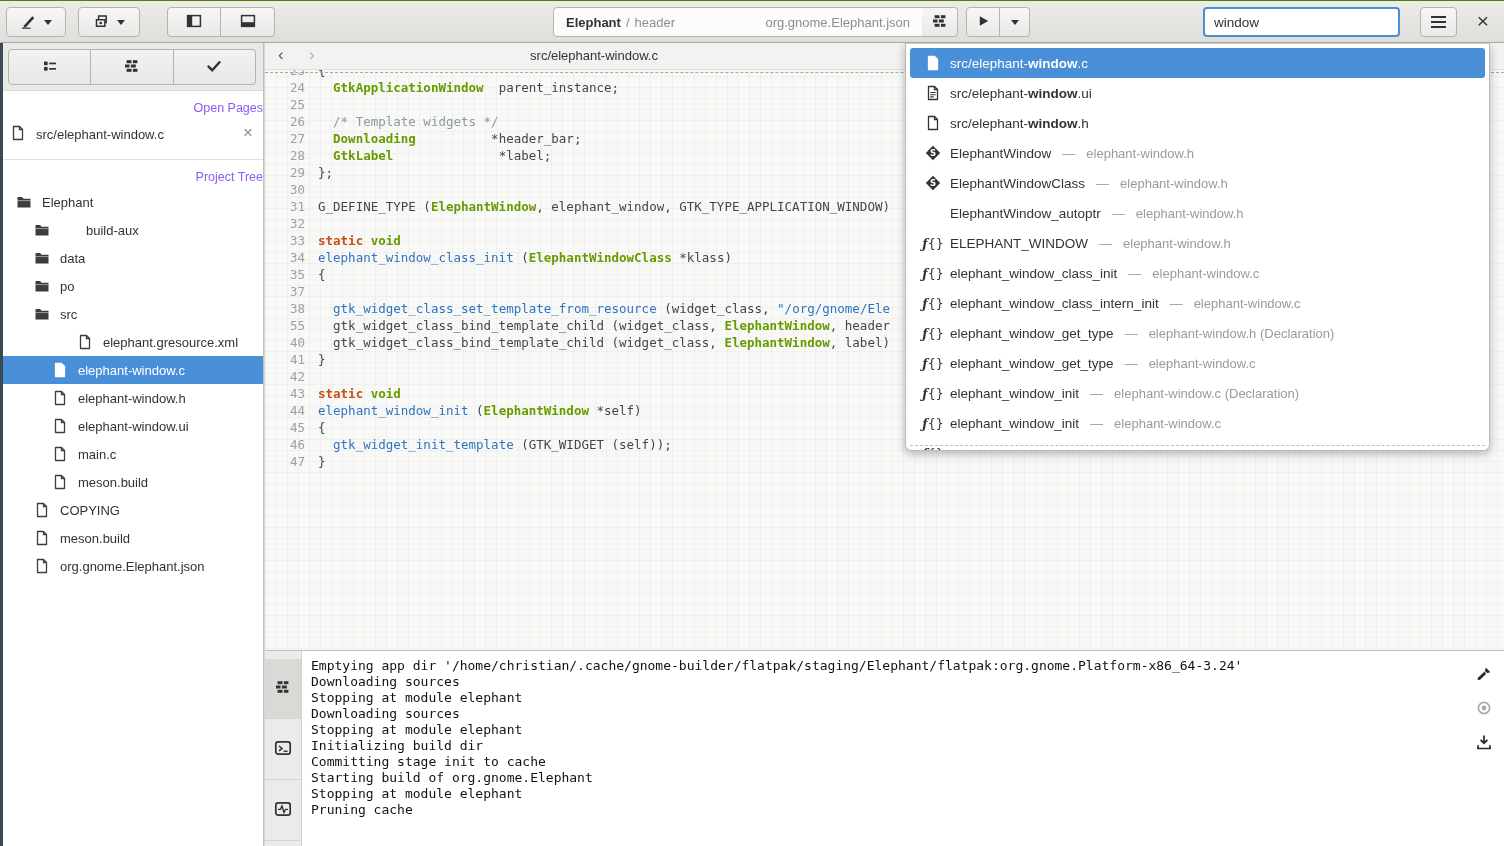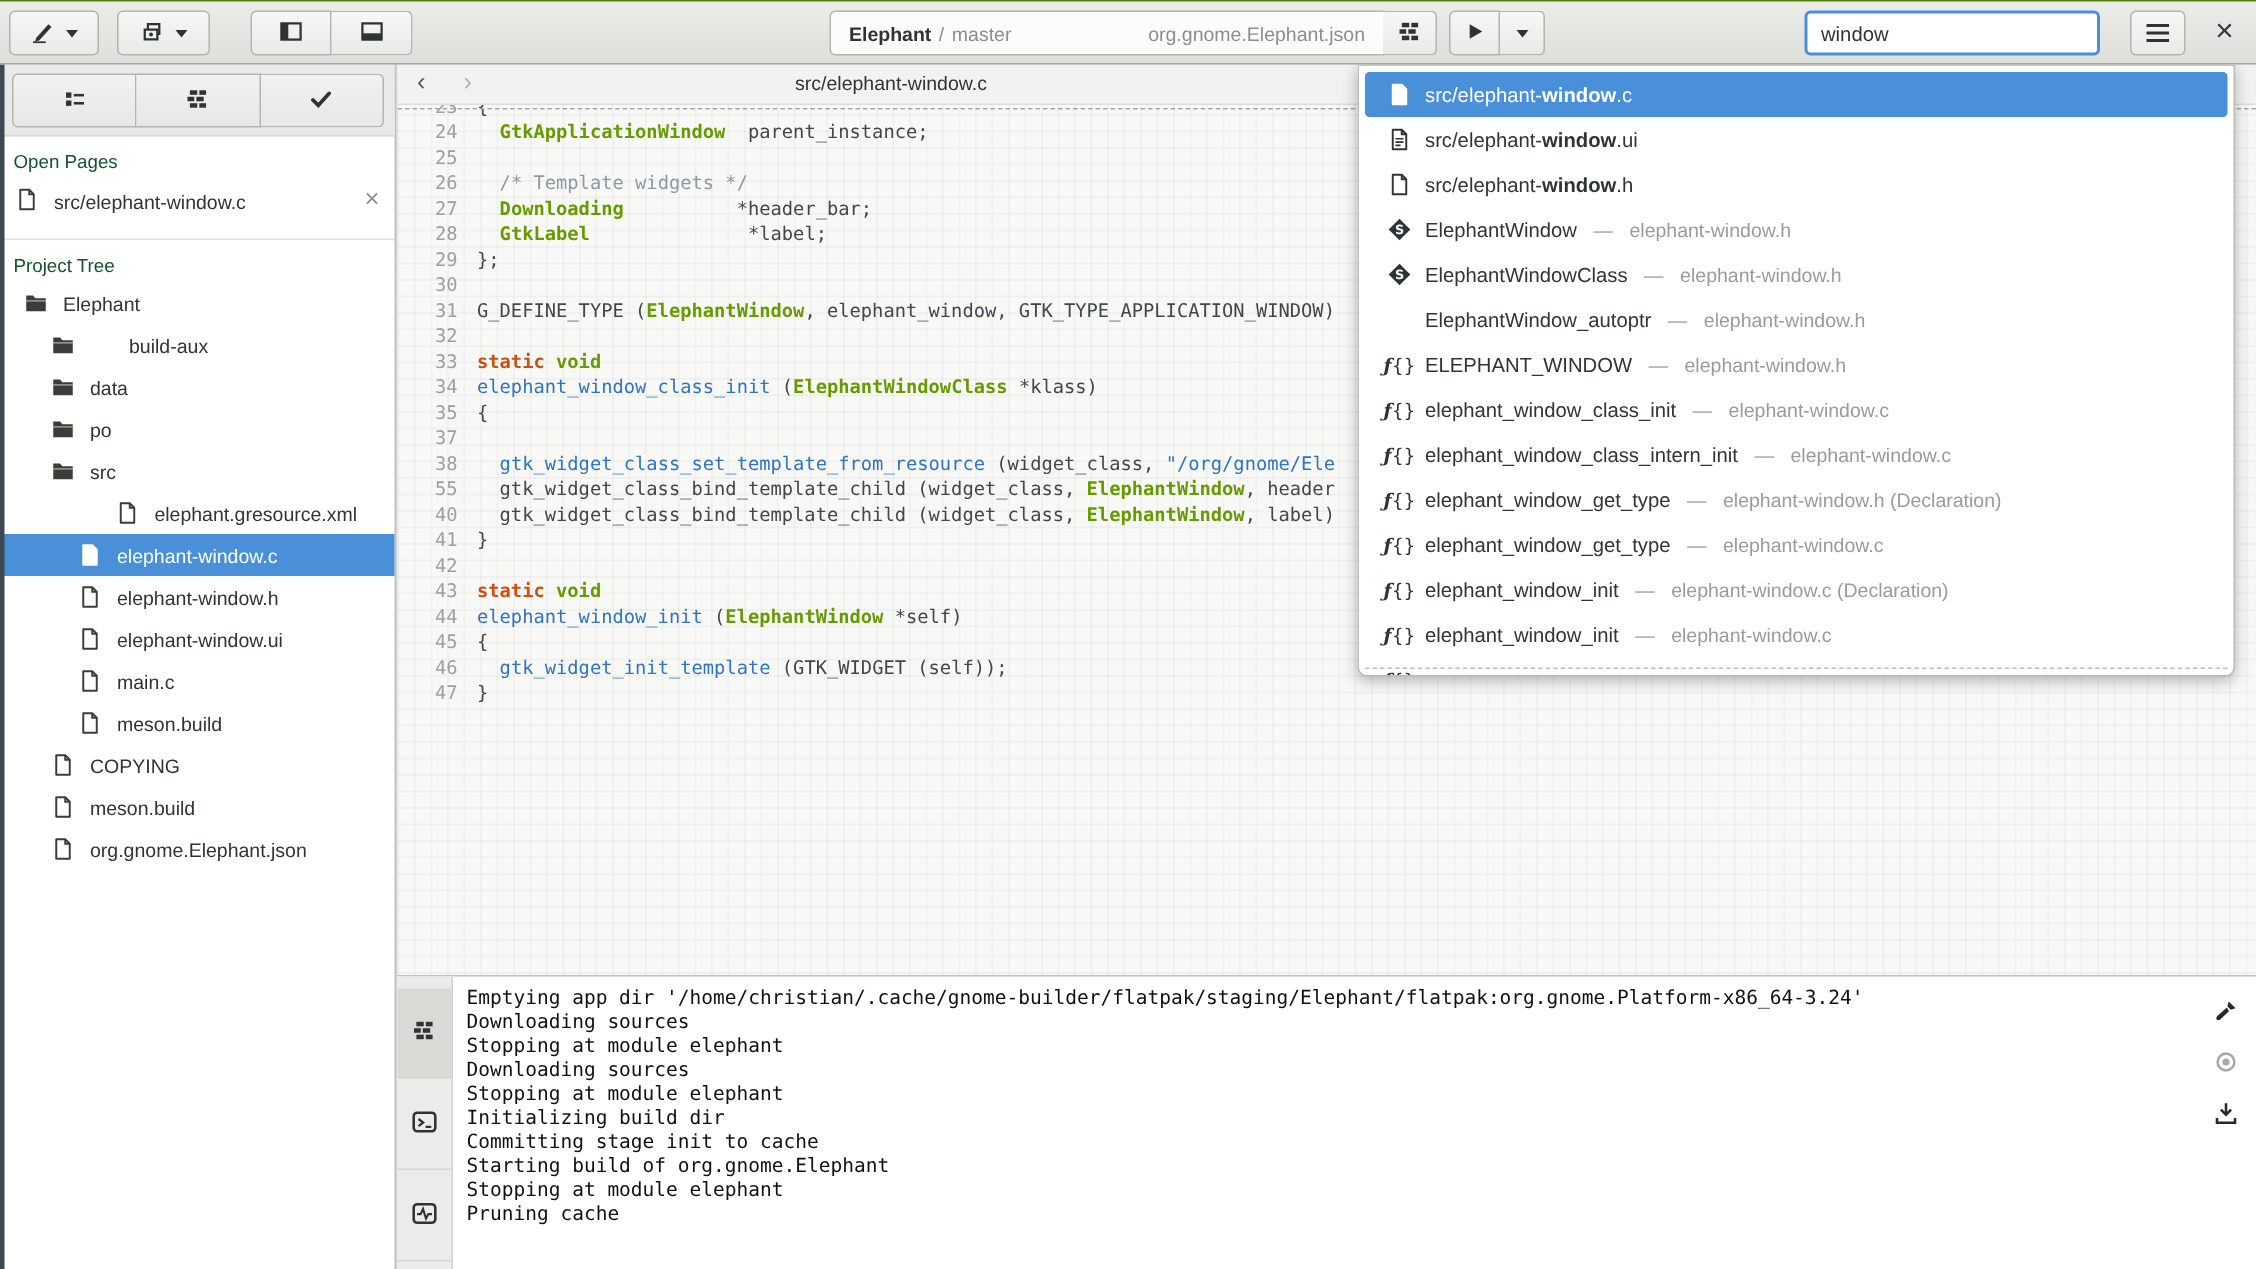--- a/index.html
+++ b/index.html
@@ -33,21 +33,21 @@
   .left-edge { position:absolute; left:0; top:42px; width:3px; height:804px; background:#3c4954; z-index:25; }
   .sidebar { position:absolute; left:0; top:42px; width:264px; height:804px; background:#ffffff;
     border-right:1px solid #bfbfbb; }
   .side-toggles { height:48px; background:#e9e9e7; border-bottom:1px solid #d8d8d4; position:relative; }
   .stgroup { position:absolute; left:8px; top:6px; width:248px; height:36px; display:flex; }
   .stbtn { flex:1; border:1px solid #b4b4b0; background:linear-gradient(#f2f2f0,#e7e7e5);
     display:flex; align-items:center; justify-content:center; }
   .stbtn + .stbtn { border-left:none; }
   .stbtn:first-child { border-radius:4px 0 0 4px; }
   .stbtn:last-child { border-radius:0 4px 4px 0; }
-  .section-label { padding:10px 0 4px 9px; color:#14532d; font-size:12.5px; }
+  .section-label { padding:10px 0 4px 9px; color:#8b5cf6; font-size:12.5px;text-align:right; }
   .openpage-row { height:30px; display:flex; align-items:center; padding-left:10px; gap:10px; position:relative; }
   .openpage-close { position:absolute; right:10px; top:4px; font-size:17px; color:#8a8e91; }
   .side-sep { border-top:1px solid #e2e0dc; margin-top:10px; }
   .tree-row { height:28px; display:flex; align-items:center; gap:10px; position:relative; }
   .tree-row.selected { background:#4a90d9; color:#ffffff; }
   .tree-label { font-size:13px; }
 
   
   .editor { position:absolute; left:265px; top:42px; width:1239px; height:607px; overflow:hidden;
     background-color:#f8f8f6;
@@ -127,21 +127,21 @@
     <div class="hbtn linked-r" style="left:221px;width:54px;">
       <span id="ic-panelb"><svg width="16" height="16" viewBox="0 0 16 16">
             <rect x="1.6" y="2.6" width="12.8" height="10.8" fill="none" stroke="#2e3436" stroke-width="1.5"></rect>
             <rect x="1.6" y="9.2" width="12.8" height="4.2" fill="#2e3436"></rect>
           </svg></span>
     </div>
 
     <div class="omnibar">
       <span class="omni-project">Elephant</span>
       <span class="omni-dim">/</span>
-      <span class="omni-dim">master</span>
+      <span class="omni-dim">header</span>
       <span class="omni-config">org.gnome.Elephant.json</span>
     </div>
     <div class="hbtn" style="left:922px;width:36px;border-radius:0 4px 4px 0;border-left:none;">
       <span id="ic-bricks-h"><svg width="16" height="16" viewBox="0 0 16 16">
             <g fill="#2e3436">
               <rect x="2.6" y="2.2" width="4.9" height="3"></rect>
               <rect x="8.9" y="2.2" width="4.5" height="3"></rect>
               <rect x="1" y="6.5" width="4.5" height="3"></rect>
               <rect x="6.9" y="6.5" width="4.9" height="3"></rect>
               <rect x="2.6" y="10.8" width="4.9" height="3"></rect>

